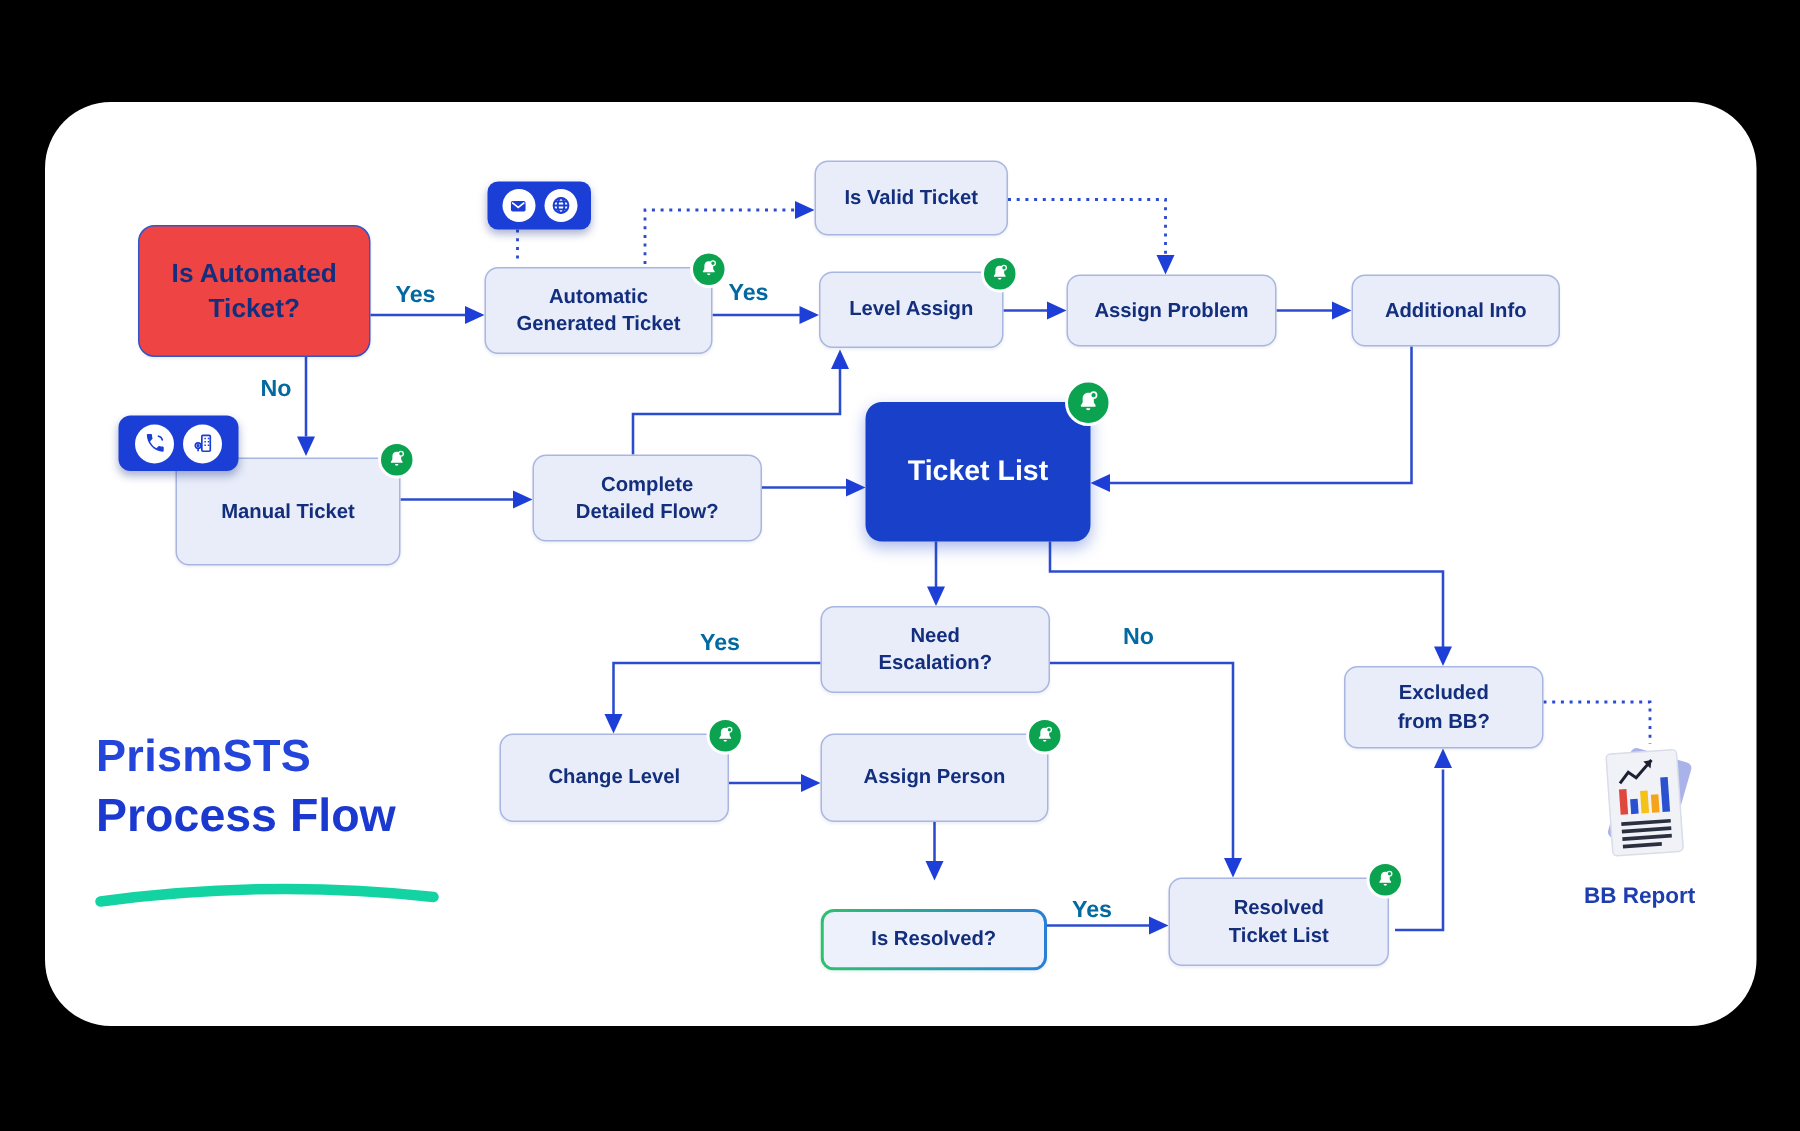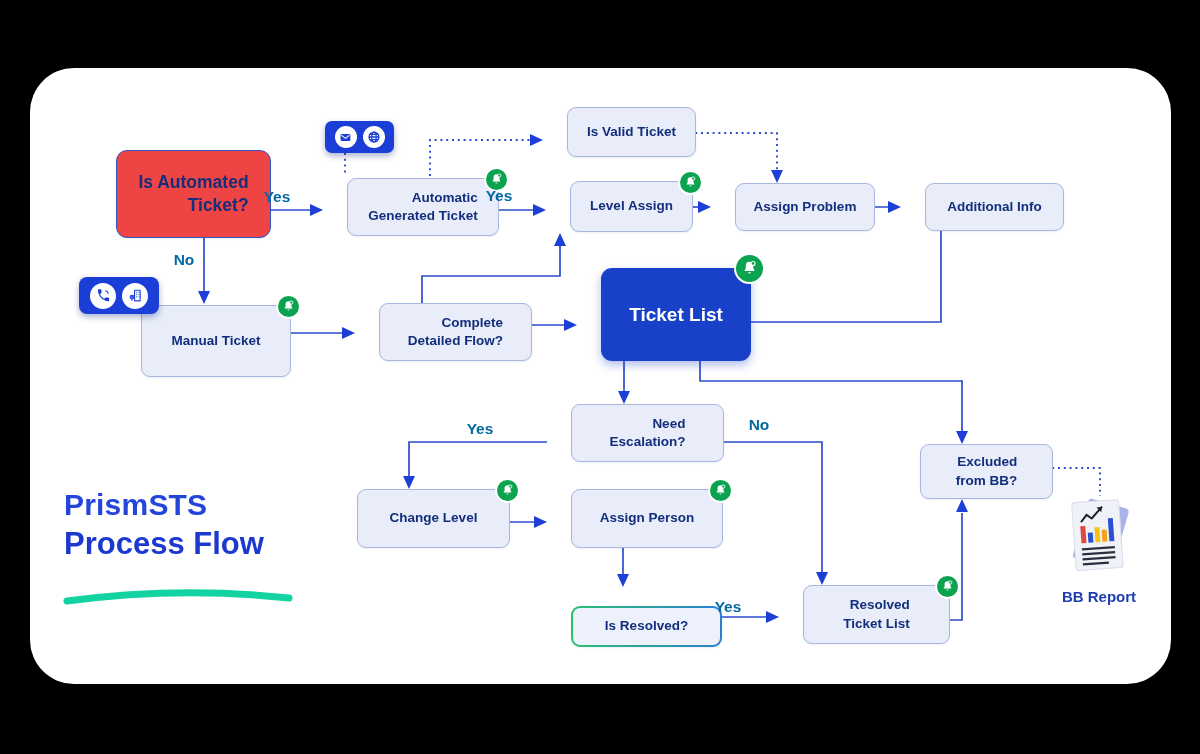--- a/index.html
+++ b/index.html
@@ -5,22 +5,22 @@
   html,body{margin:0;padding:0;background:#000;}
   .stage{position:relative;width:1200px;height:754px;background:#000;overflow:hidden;
          font-family:"Liberation Sans", sans-serif;}
   .card{position:absolute;left:30px;top:68px;width:1141px;height:616px;background:#ffffff;
         border-radius:44px;z-index:0;}
   svg.connectors{position:absolute;left:0;top:0;width:1200px;height:754px;z-index:1;pointer-events:none;}
   .edge{stroke:#2c4ccf;stroke-width:1.7;fill:none;}
   .edge.dotted{stroke-dasharray:2 3.8;stroke-width:1.9;}
   .head{fill:#1d3fd8;stroke:none;}
   .node{position:absolute;z-index:2;background:#e8edf9;border:1px solid #a9b6e0;border-radius:9px;
-        display:flex;align-items:center;justify-content:center;text-align:right;
-        box-shadow:0 1px 2px rgba(30,50,130,.08);box-sizing:border-box;margin-left:24px;}
+        display:flex;align-items:center;justify-content:center;text-align:center;
+        box-shadow:0 1px 2px rgba(30,50,130,.08);box-sizing:border-box;}
   .node-label{white-space:pre-line;color:#132e7c;font-weight:700;font-size:13.5px;line-height:1.35;}
   .node.decision{border:1.6px solid #3154c6;border-radius:11px;background:#ef4444;}
   .node.decision .node-label{font-size:17.5px;line-height:1.3;}
   .node.primary{background:#1840c8;border:none;border-radius:11px;box-shadow:0 4px 10px rgba(24,64,200,.35);}
   .node.primary .node-label{color:#ffffff;font-size:19px;}
   .node.resolved{border:2px solid transparent;border-radius:9px;
         background:linear-gradient(#edf1fb,#edf1fb) padding-box,
                    linear-gradient(90deg,#2cc26d,#2a7fd6) border-box;}
   .bell{position:absolute;right:-11px;top:-12px;width:25px;height:25px;background:#0ca350;
         border:2px solid #fff;border-radius:50%;display:flex;align-items:center;justify-content:center;
@@ -30,21 +30,21 @@
   .bell.lg svg{width:19px;height:19px;}
   .chip{position:absolute;background:#1b3fd6;border-radius:7px;display:flex;align-items:center;
         justify-content:center;gap:6px;z-index:4;box-shadow:0 3px 6px rgba(15,35,120,.35);}
   .chip .ico{background:#fff;border-radius:50%;display:flex;align-items:center;justify-content:center;}
   .edge-label{position:absolute;z-index:2;transform:translate(-50%,-50%);color:#0369a1;
         font-weight:700;font-size:15.5px;}
   .brand{position:absolute;left:64px;top:488px;z-index:2;}
   .brand-line1{font-size:30px;font-weight:700;color:#2445da;letter-spacing:.2px;}
   .brand-line2{font-size:31px;font-weight:800;color:#1b39cf;margin-top:4px;}
   .swoosh{position:absolute;left:62px;top:582px;z-index:2;}
-  .bb-report{position:absolute;left:1056px;top:494px;width:86px;z-index:2;text-align:center;}
+  .bb-report{position:absolute;left:1056px;top:494px;width:86px;z-index:2;}
   .bb-label{margin-top:4px;font-size:15px;font-weight:700;color:#1e3eb0;}
 </style>
 </head>
 <body>
 
 <div class="stage">
   <div class="card"></div>
 
   <svg class="connectors" viewBox="0 0 1200 754">
 

